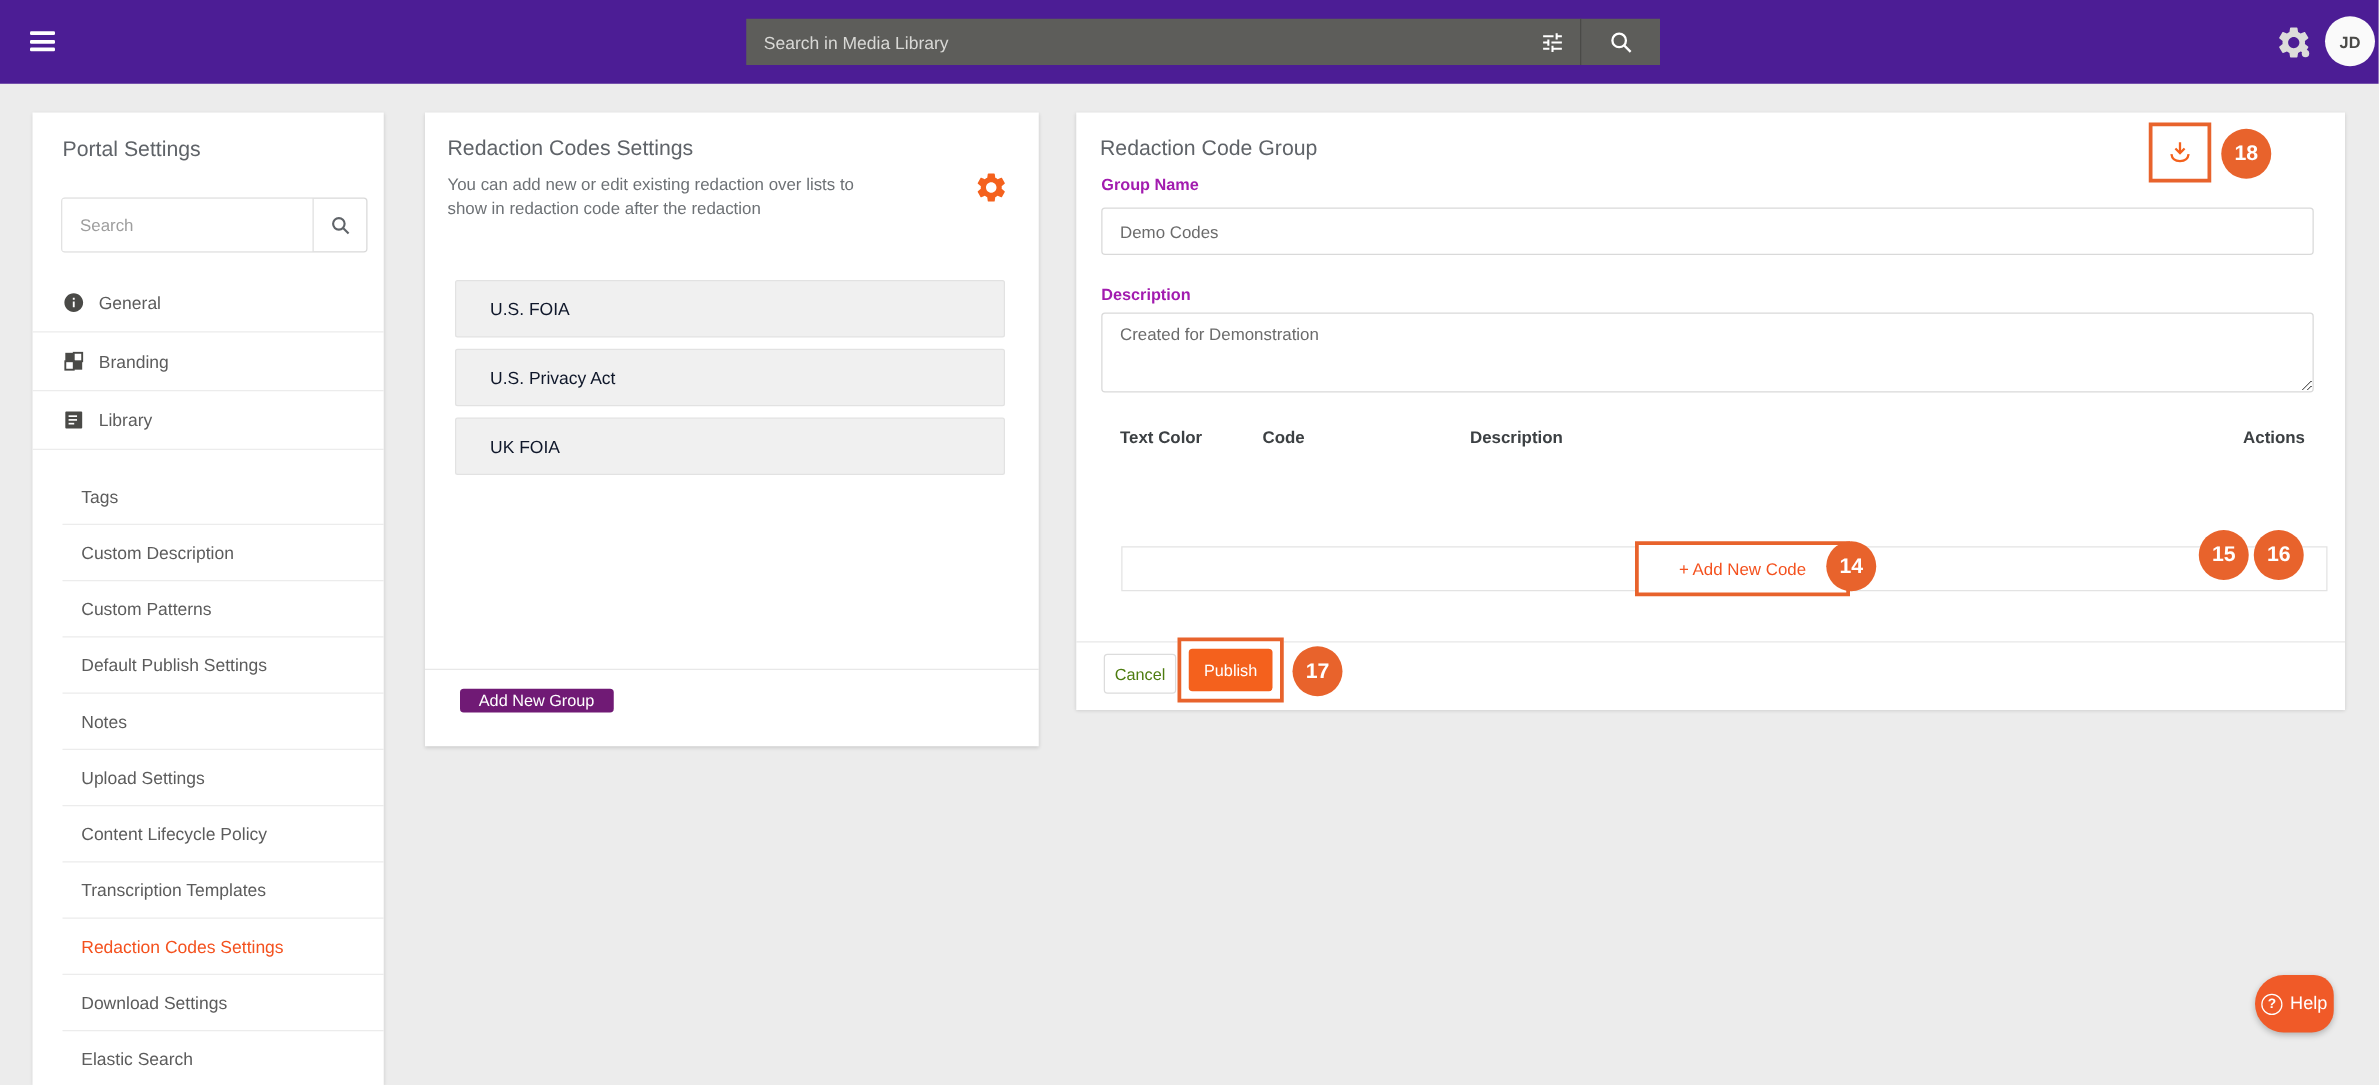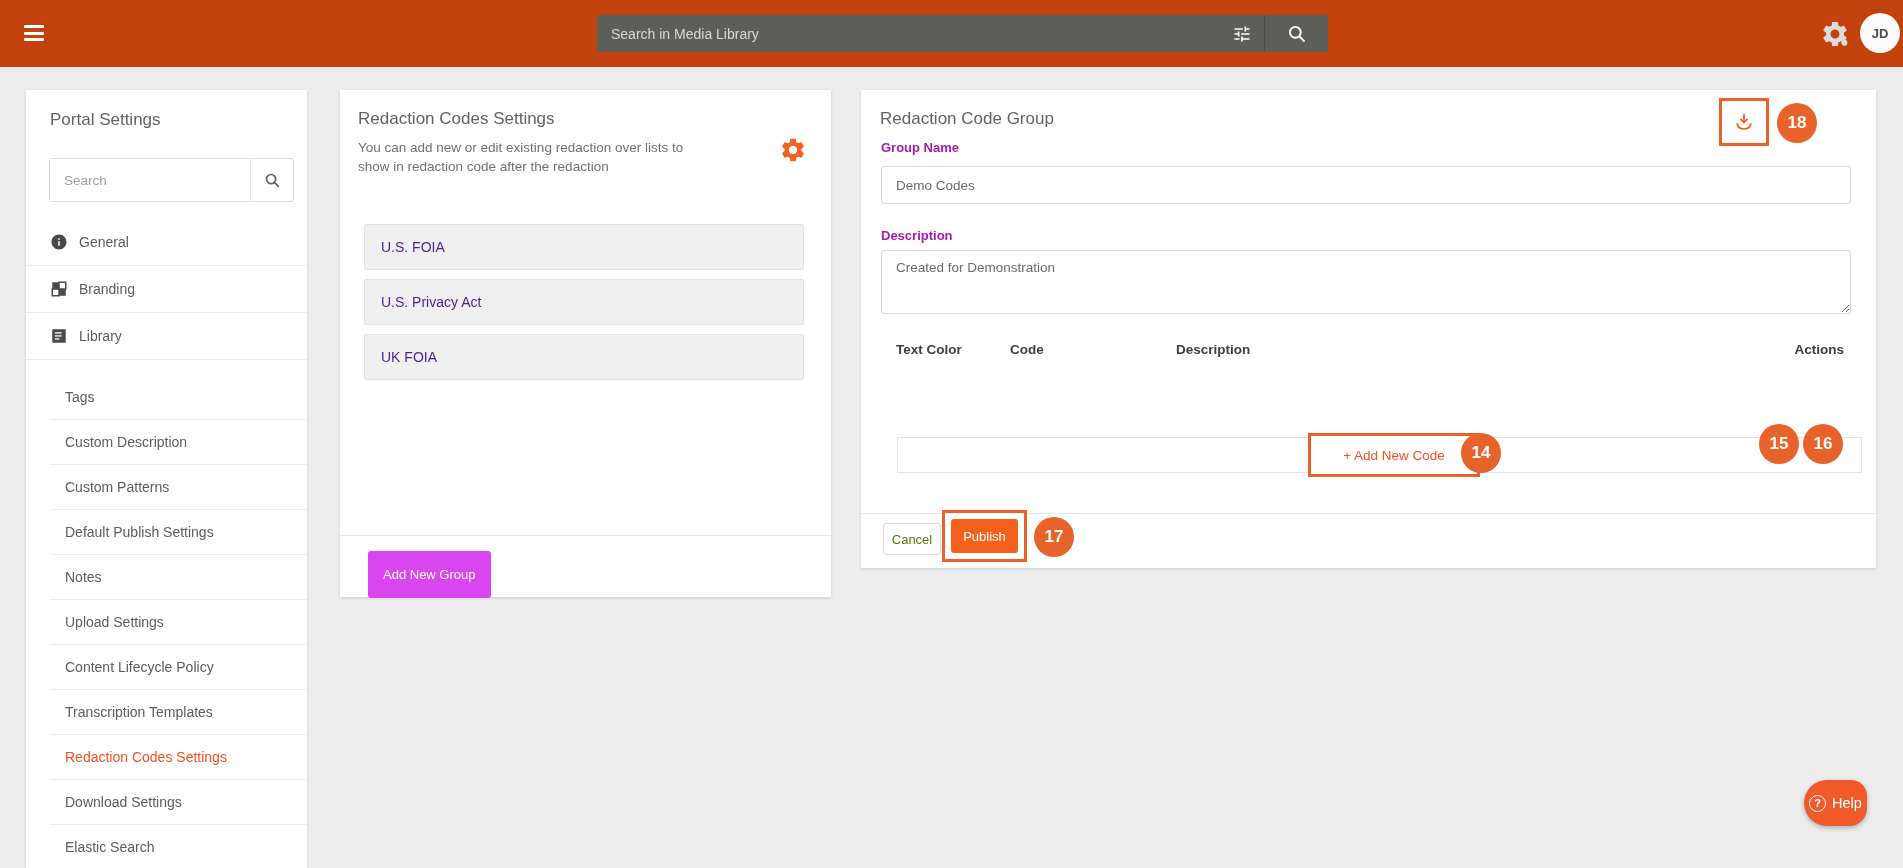--- a/index.html
+++ b/index.html
@@ -7,21 +7,21 @@
   body {
     font-family:"Liberation Sans", sans-serif;
     background:#ececec;
     position:relative;
     overflow:hidden;
     color:#5f6368;
   }
   .card { position:absolute; background:#fff; box-shadow:0 1px 3px rgba(0,0,0,.14); }
 
   
-  .topbar { position:absolute; left:0; top:0; width:1903px; height:67px; background:#c2410c; z-index:5; }
+  .topbar { position:absolute; left:0; top:0; width:1903px; height:67px; background:#4c1d95; z-index:5; }
   .hamburger { position:absolute; left:24px; top:25px; width:20px; height:16px; cursor:pointer; }
   .hamburger span { display:block; height:3px; background:#fff; margin-bottom:3.5px; border-radius:1px; }
   .tb-search { position:absolute; left:597px; top:15px; width:731px; height:37px; background:#5d5d5a; display:flex; align-items:center; }
   .tb-search input { flex:1; background:transparent; border:none; outline:none; color:#e8e8e6; font-size:14px; padding:0 14px; font-family:inherit; }
   .tb-search input::placeholder { color:#d9d9d6; opacity:1; }
   .tb-filter { width:44px; height:37px; display:flex; align-items:center; justify-content:center; cursor:pointer; }
   .tb-divider { width:1px; height:37px; background:#4a4a47; }
   .tb-magnify { width:63px; height:37px; display:flex; align-items:center; justify-content:center; cursor:pointer; }
   .tb-gears { position:absolute; left:1820px; top:19px; width:30px; height:30px; color:#dcdcda; cursor:pointer; }
   .avatar { position:absolute; left:1860px; top:13px; width:40px; height:40px; border-radius:50%; background:#fafafa;
@@ -41,24 +41,24 @@
   .nav-sub .row { height:45px; display:flex; align-items:center; padding-left:15px; border-bottom:1px solid #ececec; font-size:14px; color:#5c5c5c; cursor:pointer; }
   .nav-sub .row.active { color:#f4511e; }
 
   
   .groups { left:340px; top:90px; width:491px; height:507px; }
   .groups-title { padding:19px 0 0 18px; font-size:17px; color:#5f6368; }
   .groups-desc { padding:9px 0 0 18px; width:368px; font-size:13.5px; line-height:19px; color:#6d7175; }
   .groups-gear { position:absolute; right:24px; top:46px; width:28px; height:28px; color:#f4611d; cursor:pointer; }
   .group-list { position:absolute; left:24px; top:134px; width:440px; }
   .group-item { height:46px; background:#f0f0f0; border:1px solid #e2e2e2; border-radius:2px; margin-bottom:9px;
-                display:flex; align-items:center; padding-left:16px; font-size:14px; color:#4c1d95; cursor:pointer; }
+                display:flex; align-items:center; padding-left:27px; font-size:14px; color:#0f172a; cursor:pointer; }
   .groups-footer { position:absolute; left:0; bottom:0; width:100%; height:62px; border-top:1px solid #e8e8e8; }
-  .btn-add-group { position:absolute; left:28px; top:15px; background:#d946ef; color:#fff; border:none; border-radius:3px;
-                   font-size:13px; padding:16px 15px; font-family:inherit; cursor:pointer; }
+  .btn-add-group { position:absolute; left:28px; top:15px; background:#701a75; color:#fff; border:none; border-radius:3px;
+                   font-size:13px; padding:2px 15px; font-family:inherit; cursor:pointer; }
 
   
   .editor { left:861px; top:90px; width:1015px; height:478px; }
   .editor-title { padding:19px 0 0 19px; font-size:17px; color:#5f6368; }
   .fld-label { position:absolute; left:20px; font-size:13px; font-weight:bold; color:#a21caf; }
   .name-input { position:absolute; left:20px; top:76px; width:970px; height:38px; border:1px solid #d9d9d9; border-radius:3px;
                 font-size:13.5px; color:#6b6b6b; padding:0 14px; font-family:inherit; outline:none; }
   .desc-area { position:absolute; left:20px; top:160px; width:970px; height:64px; border:1px solid #d9d9d9; border-radius:3px;
                font-size:13.5px; color:#6b6b6b; padding:9px 14px; font-family:inherit; outline:none; resize:both; }
   .tbl-head { position:absolute; top:252px; left:0; width:100%; font-size:13.5px; font-weight:bold; color:#3c4043; }

